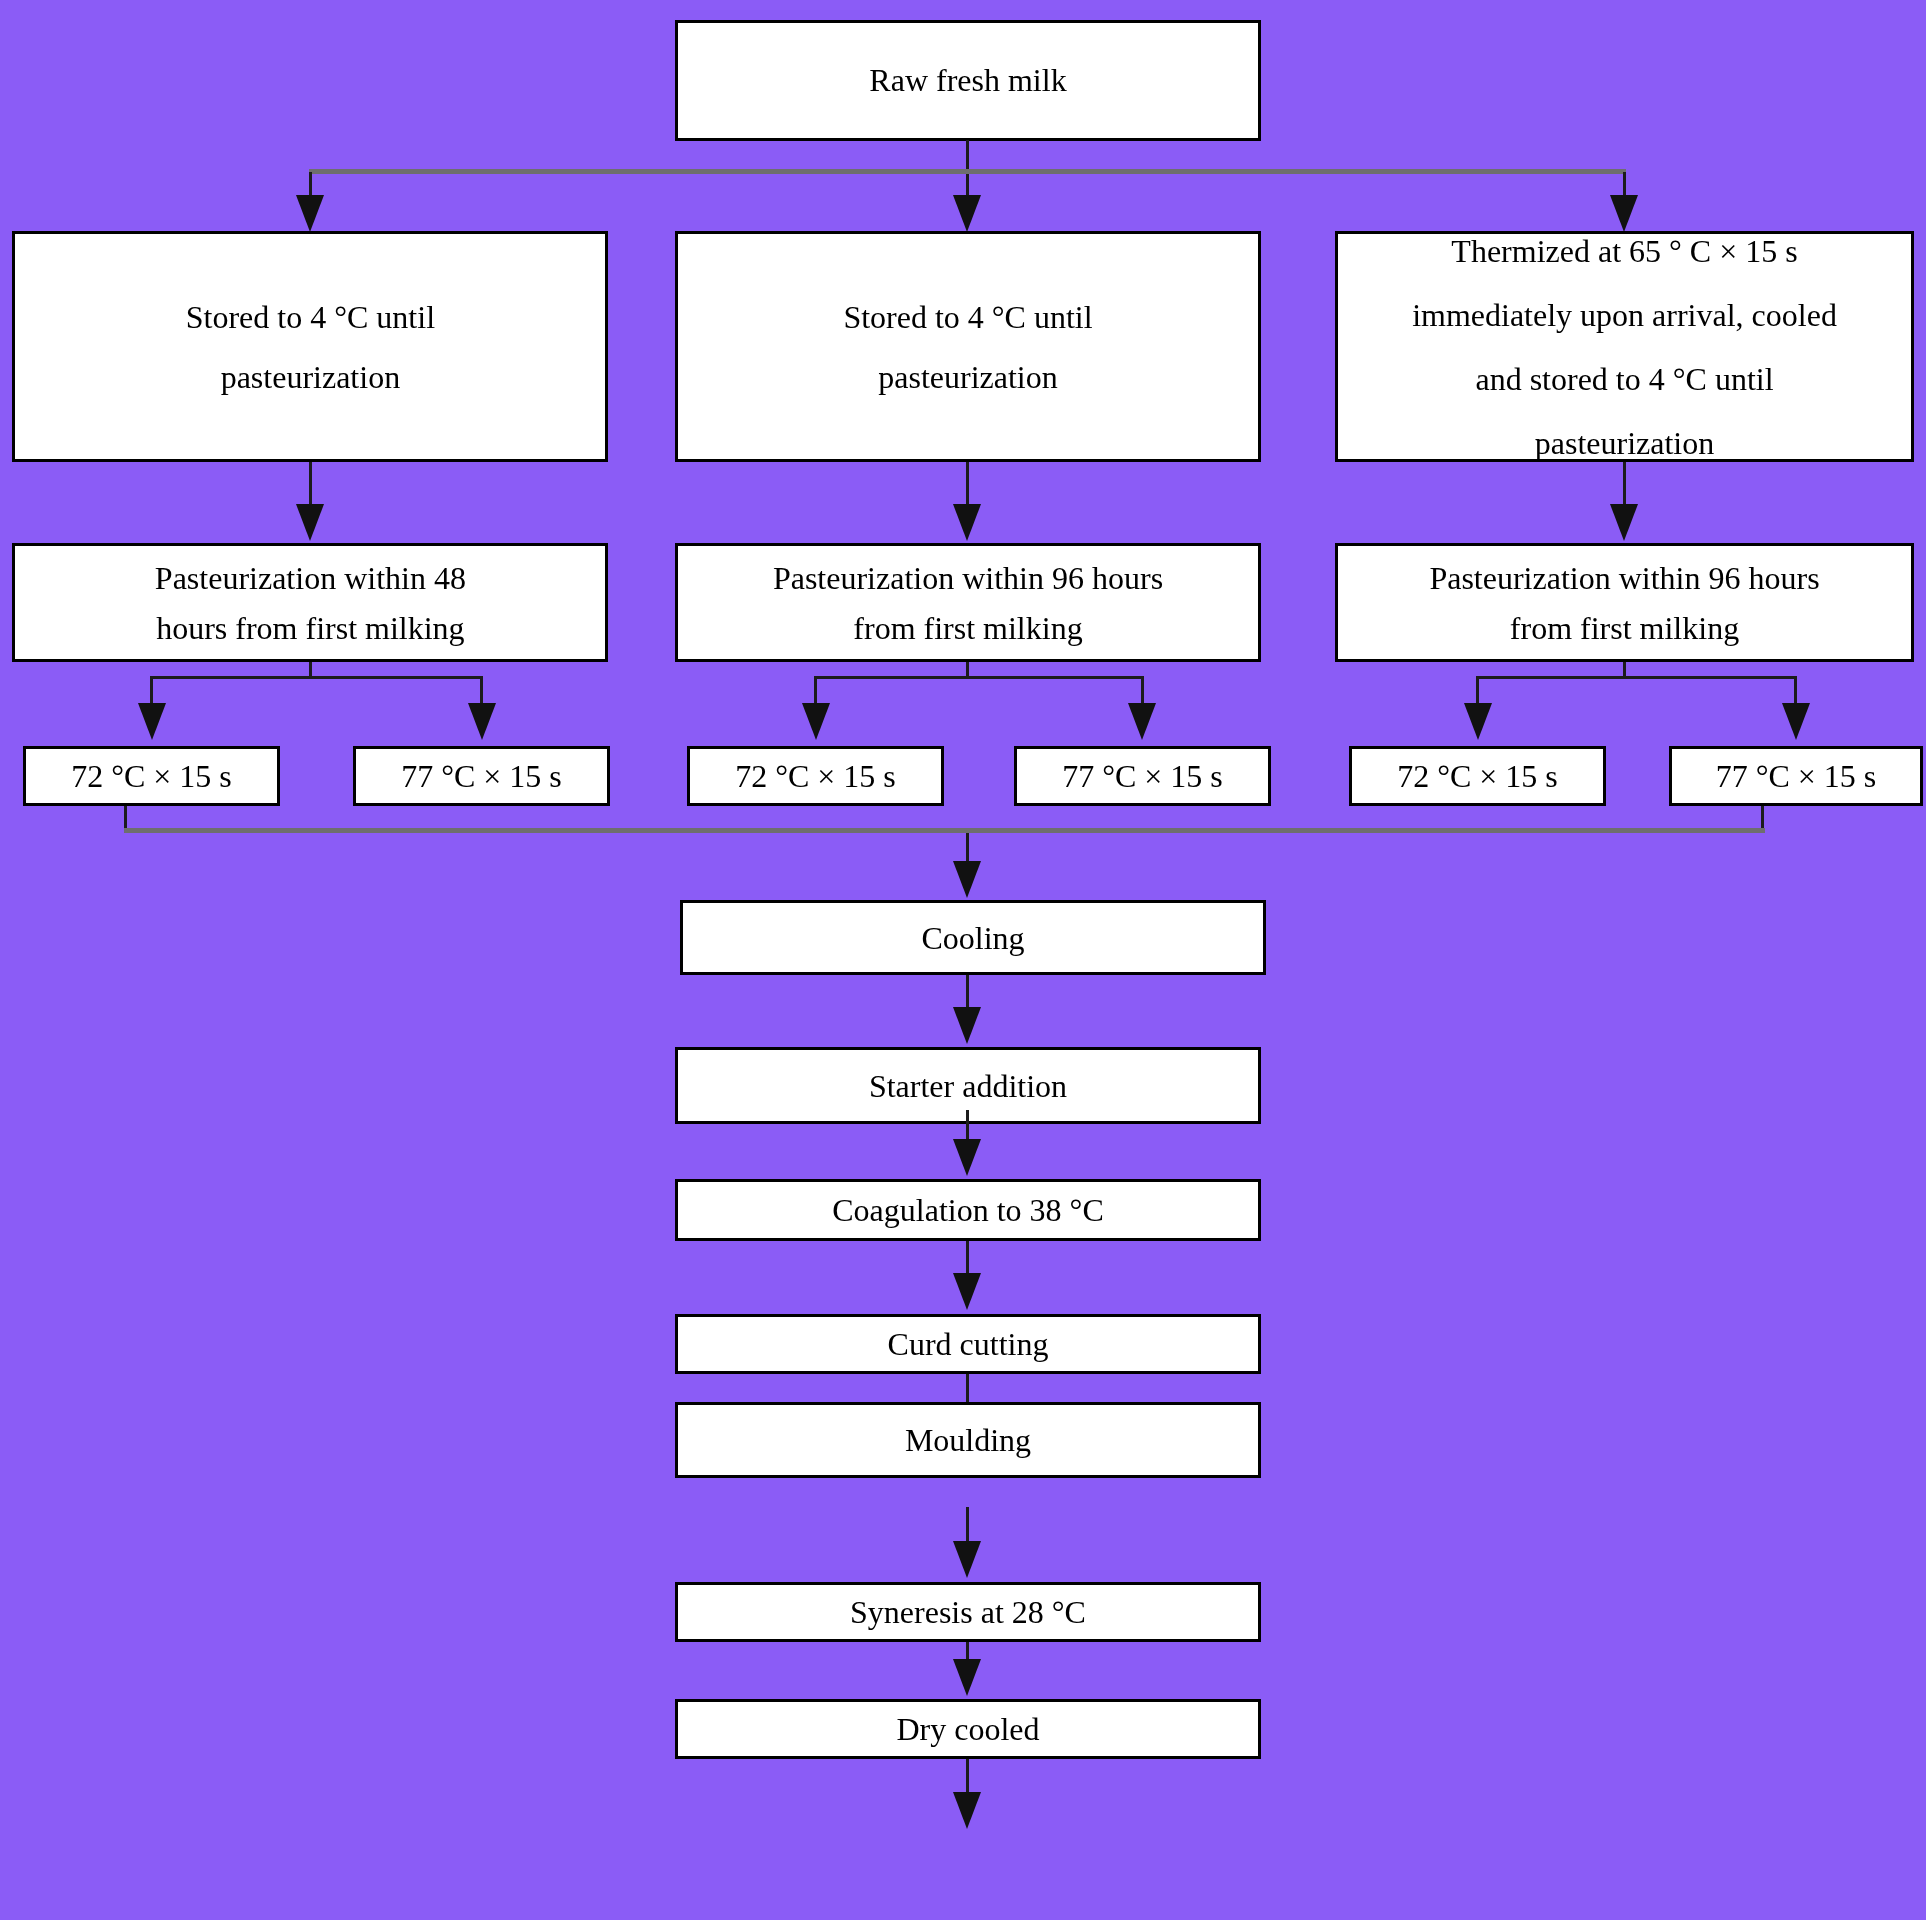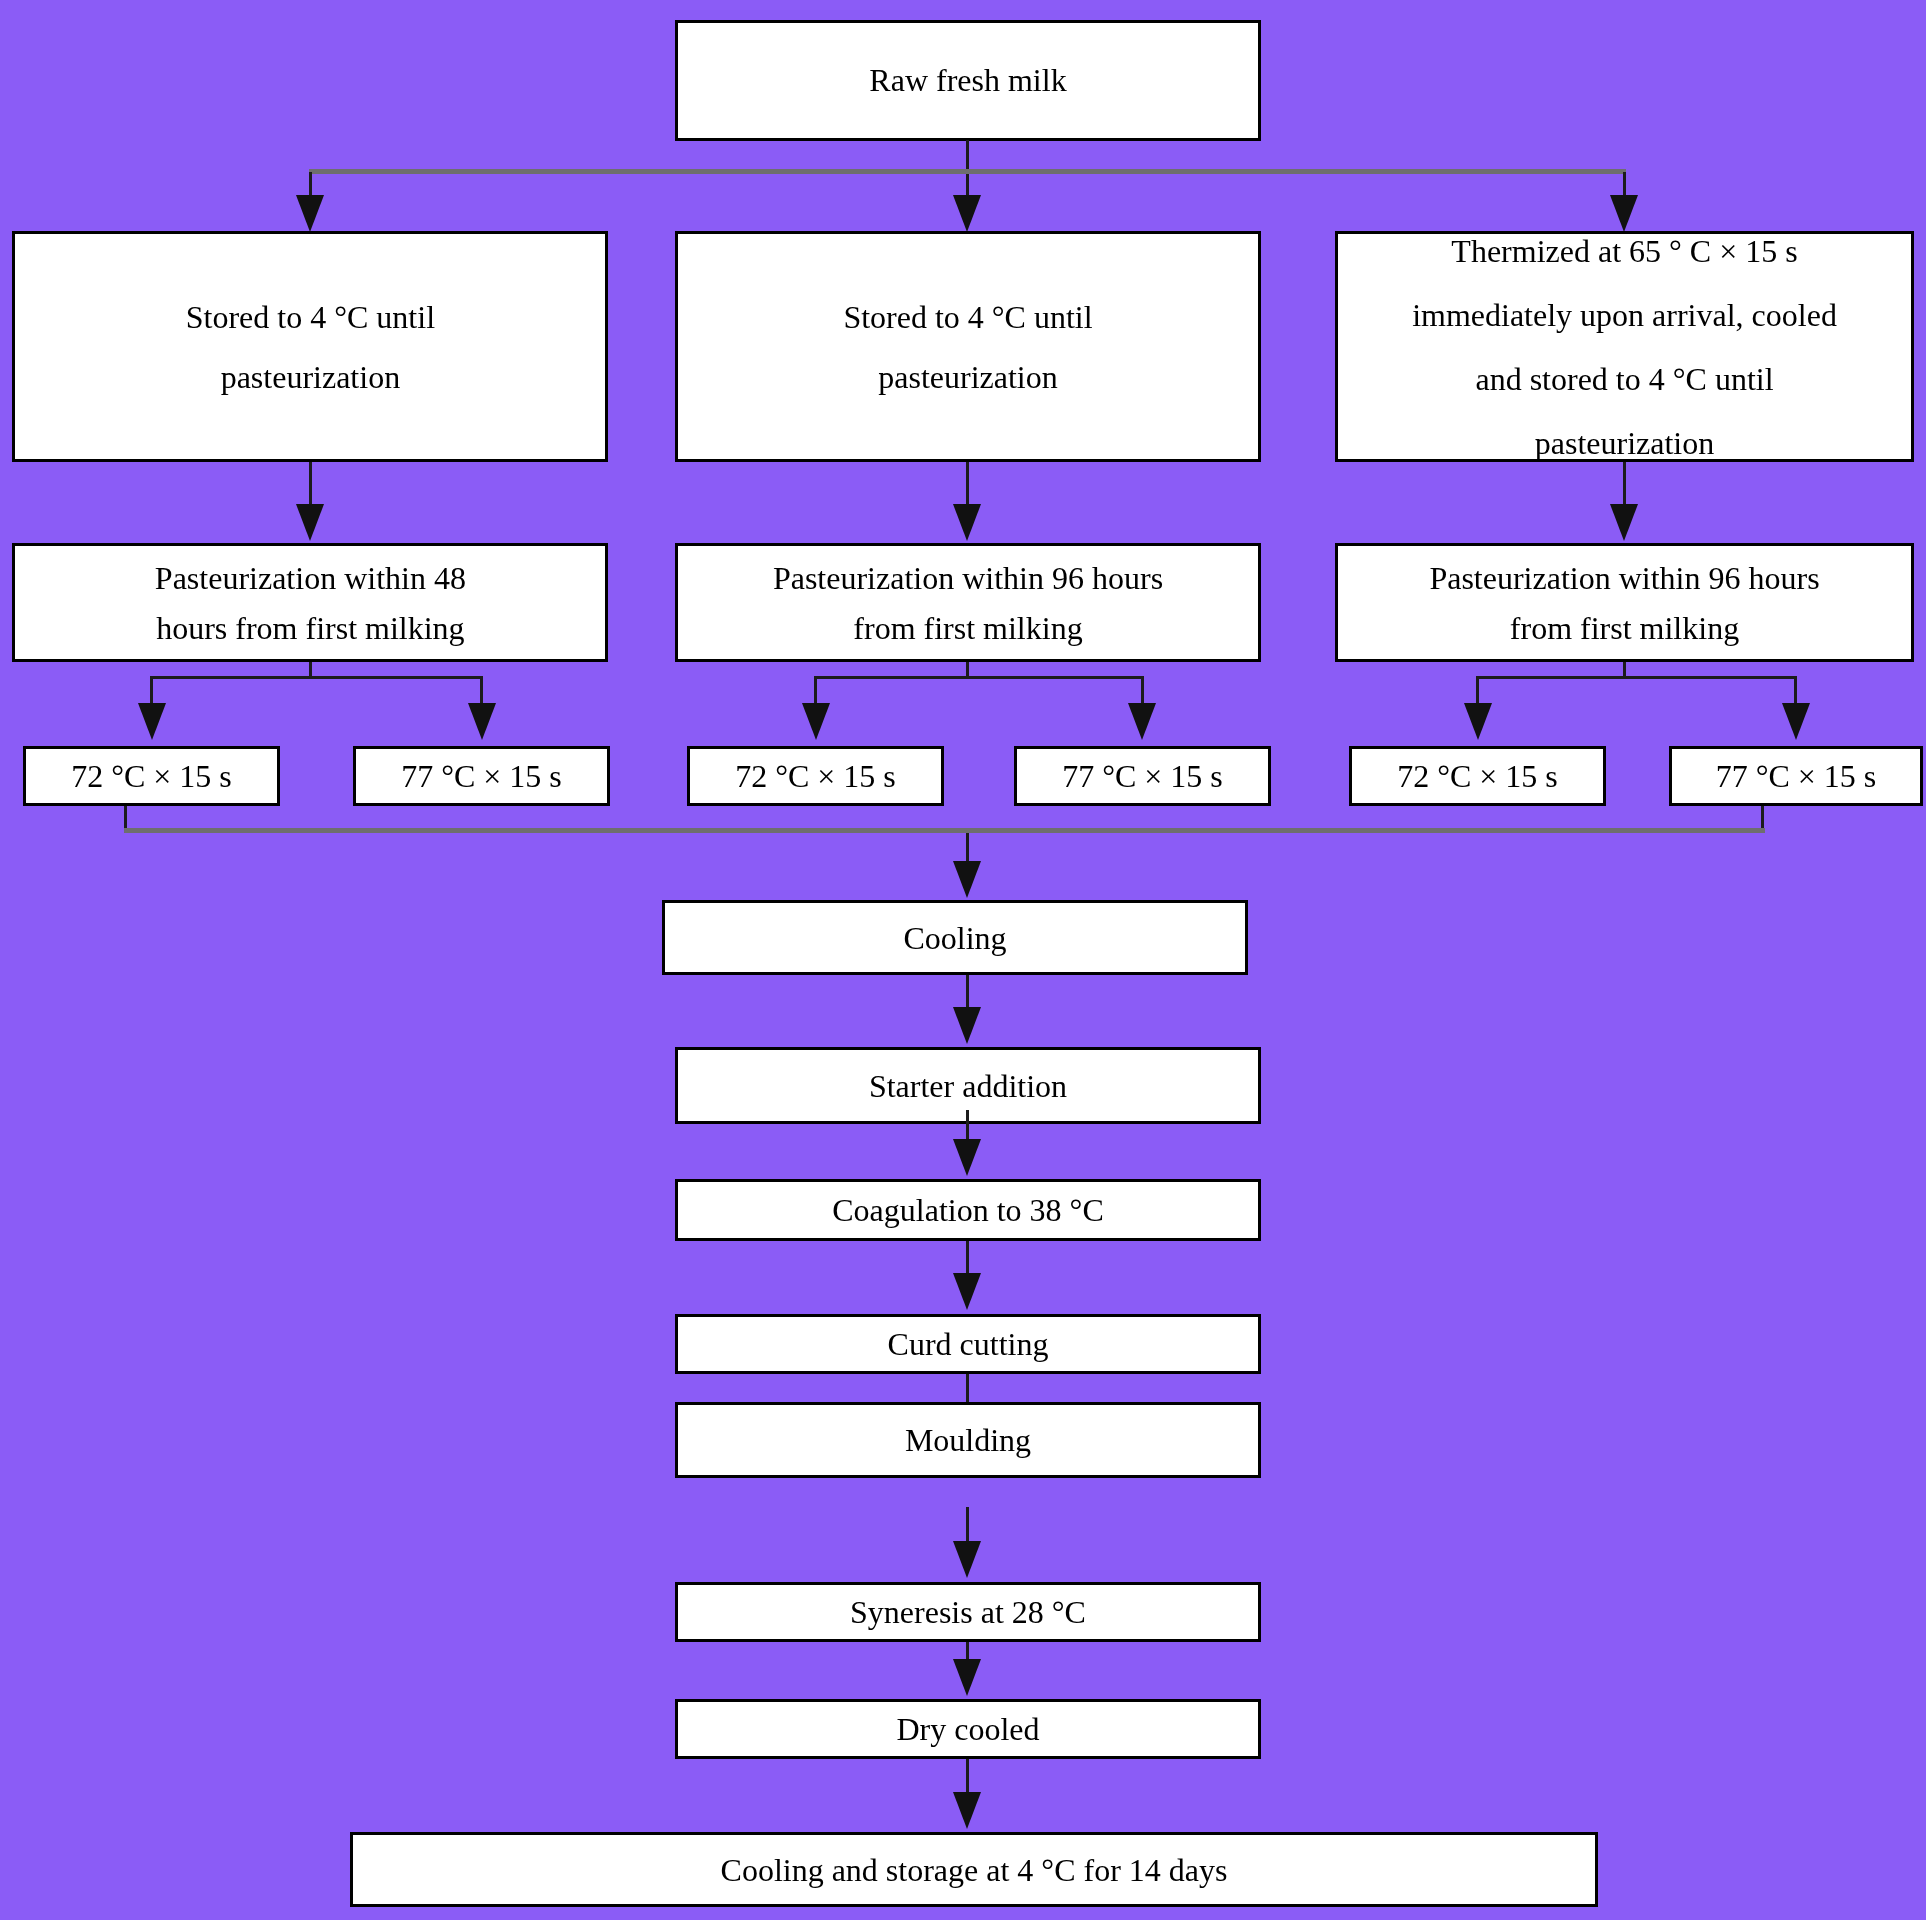--- a/index.html
+++ b/index.html
@@ -19,21 +19,21 @@
   .n-th  {left:1335px;top:231px; width:579px; height:231px;line-height:64px;}
   .n-p1  {left:12.4px;  top:543px; width:596px;height:119px;line-height:50px;}
   .n-p2  {left:675px;top:543px; width:586px; height:119px;line-height:50px;}
   .n-p3  {left:1335px;top:543px; width:579px; height:119px;line-height:50px;}
   .n-t1  {left:23px;  top:746px;width:257px; height:60px;}
   .n-t2  {left:353px; top:746px;width:257px; height:60px;}
   .n-t3  {left:687px;top:746px;width:257px; height:60px;}
   .n-t4  {left:1014px;top:746px;width:257px; height:60px;}
   .n-t5  {left:1349px;top:746px;width:257px; height:60px;}
   .n-t6  {left:1669px;top:746px;width:254px; height:60px;}
-  .n-cool{left:662px;top:900px;width:586px; height:75px;}
+  .n-cool{left:680px;top:900px;width:586px; height:75px;}
   .n-st  {left:675px;top:1047px;width:586px; height:77px;}
   .n-cg  {left:675px;top:1179px;width:586px; height:62px;}
   .n-cu  {left:675px;top:1314px;width:586px; height:60px;}
   .n-mo  {left:675px;top:1402px;width:586px; height:76px;}
   .n-sy  {left:675px;top:1582px;width:586px; height:60px;}
   .n-dr  {left:675px;top:1699px;width:586px; height:60px;}
   .n-fin {left:350px; top:1832px;width:1248px;height:75px;}
 
   
   .ln{position:absolute;background:#1c1c1c;}
@@ -188,16 +188,15 @@
   <div class="ah a18"></div>
 
   <div class="node n-sy">Syneresis at 28 °C</div>
   <div class="ln v c29"></div>
   <div class="ah a19"></div>
 
   <div class="node n-dr">Dry cooled</div>
   <div class="ln v c30"></div>
   <div class="ah a20"></div>
 
-  <div class="node n-fin">Cooling and storage at 4 °C for 14 days</div>
 
 </div>
 
 
 </body></html>

